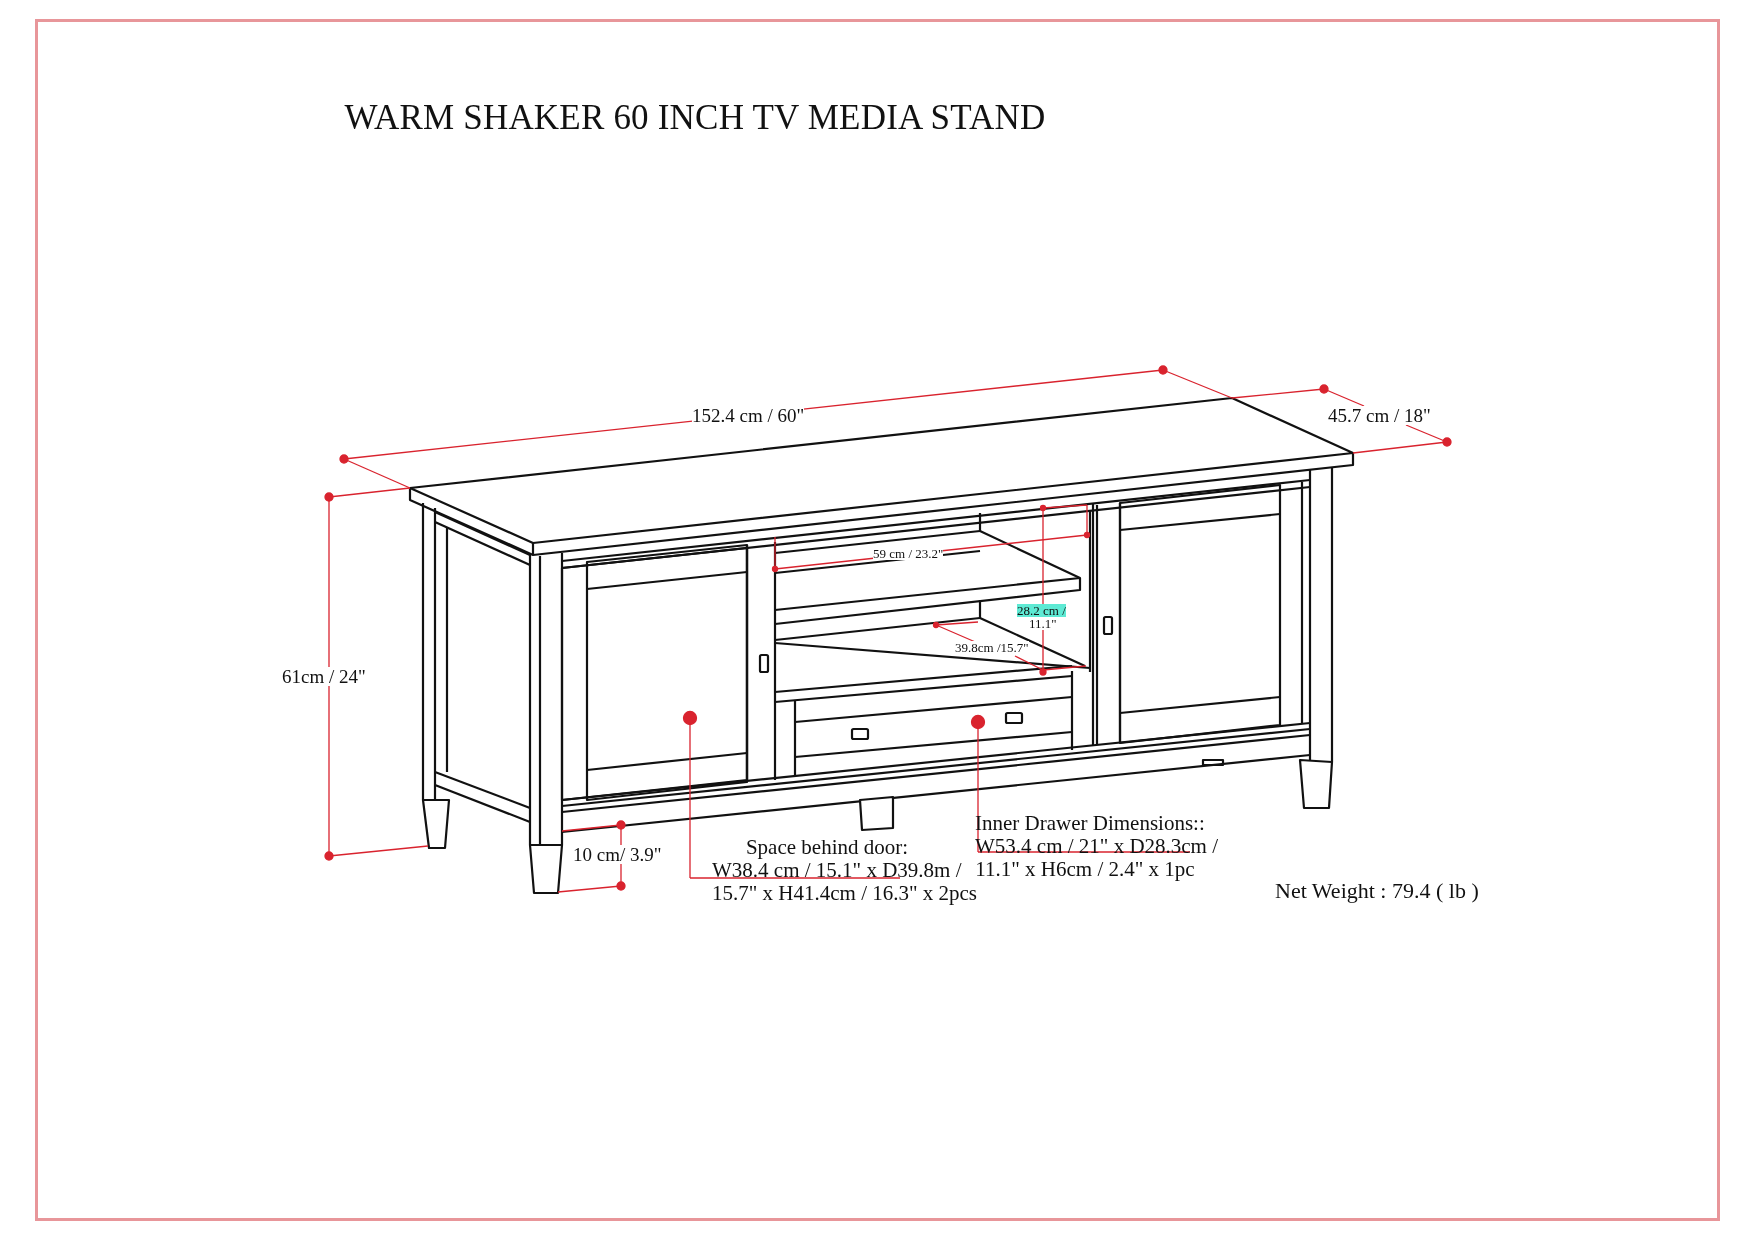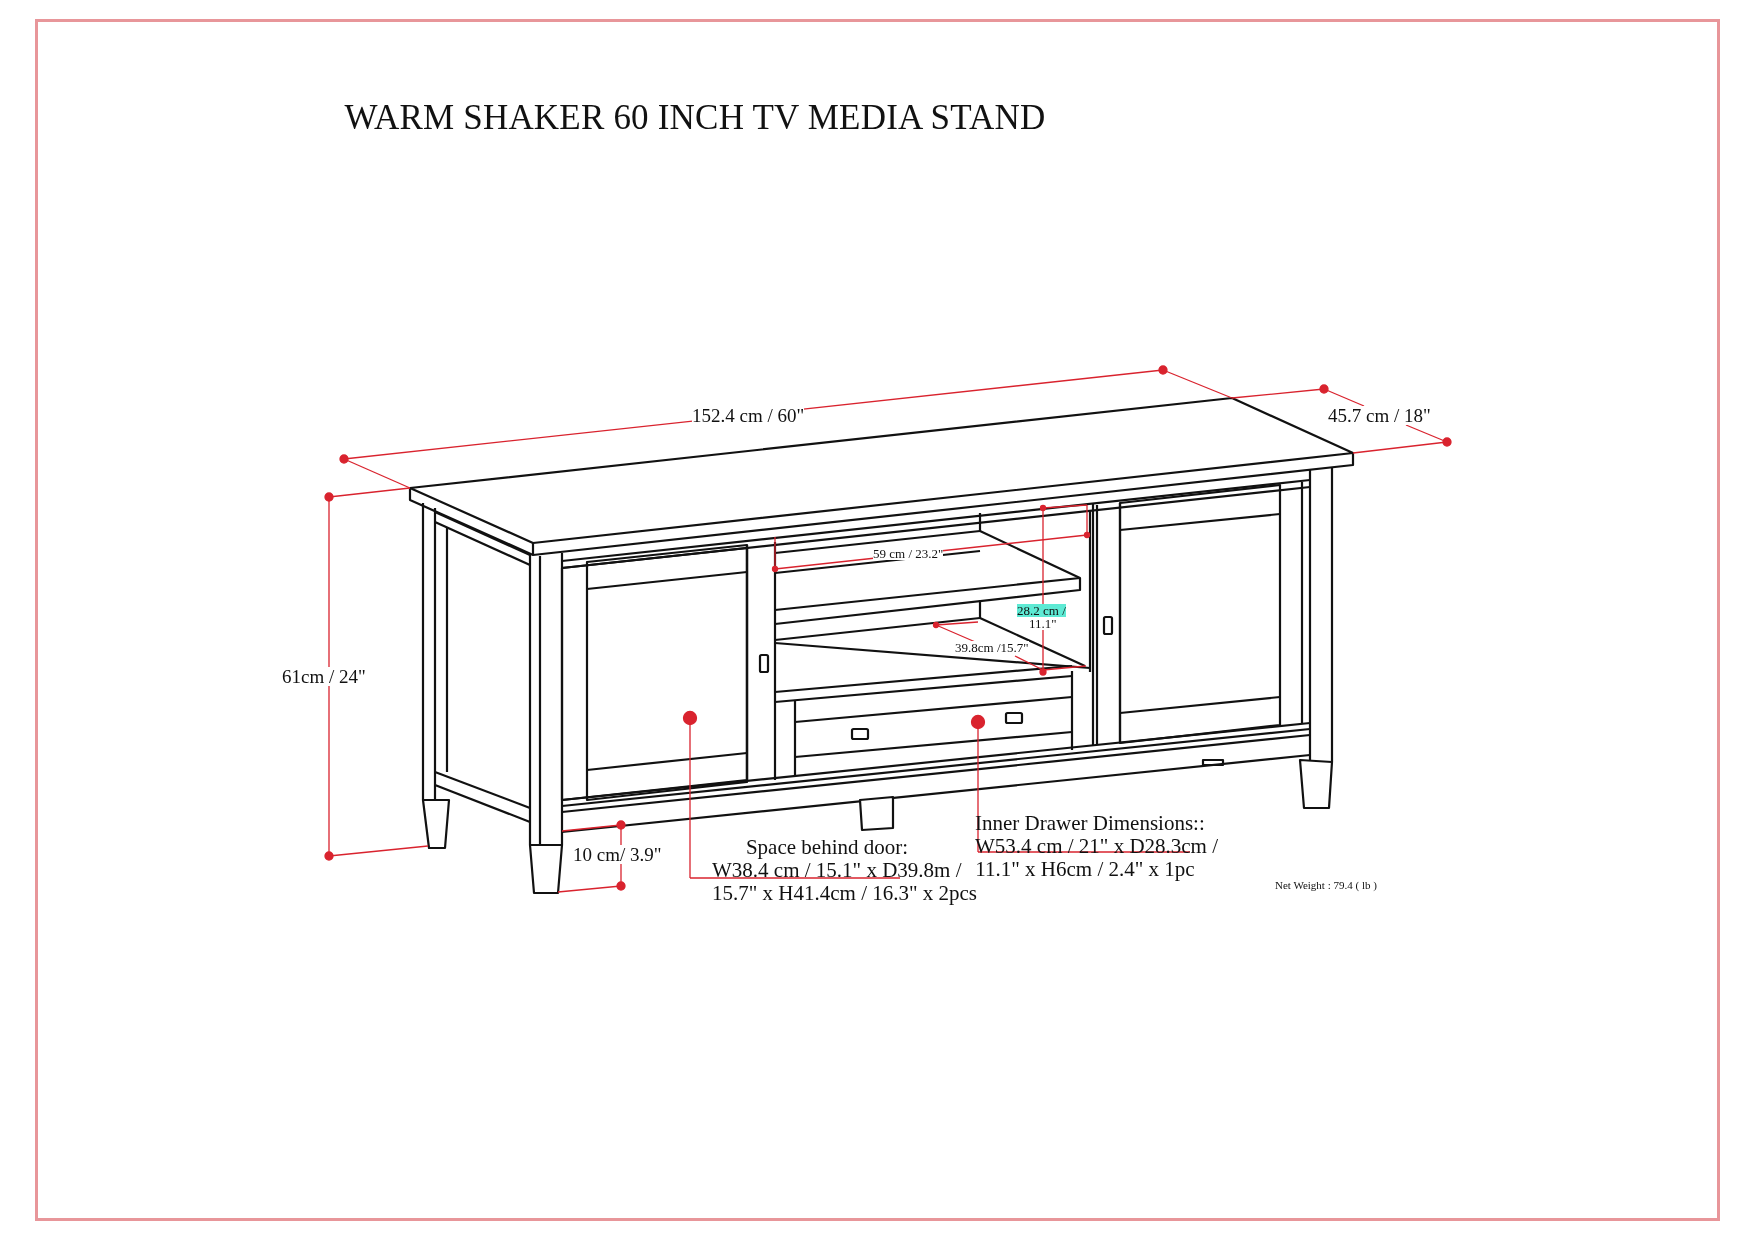--- a/index.html
+++ b/index.html
@@ -170,13 +170,13 @@
   <div>W38.4 cm / 15.1" x D39.8m /</div>
   <div>15.7" x H41.4cm / 16.3" x 2pcs</div>
 </div>
 
 <div class="note" style="left:975px; top:812px; width:220px;">
   <div>Inner Drawer Dimensions::</div>
   <div>W53.4 cm / 21" x D28.3cm /</div>
   <div>11.1" x H6cm / 2.4" x 1pc</div>
 </div>
 
-<div class="lbl" style="left:1275px; top:880px; font-size:11px;">Net Weight : 79.4 ( lb )</div>
+<div class="lbl" style="left:1275px; top:880px; font-size:22px;">Net Weight : 79.4 ( lb )</div>
 
 </body></html>

